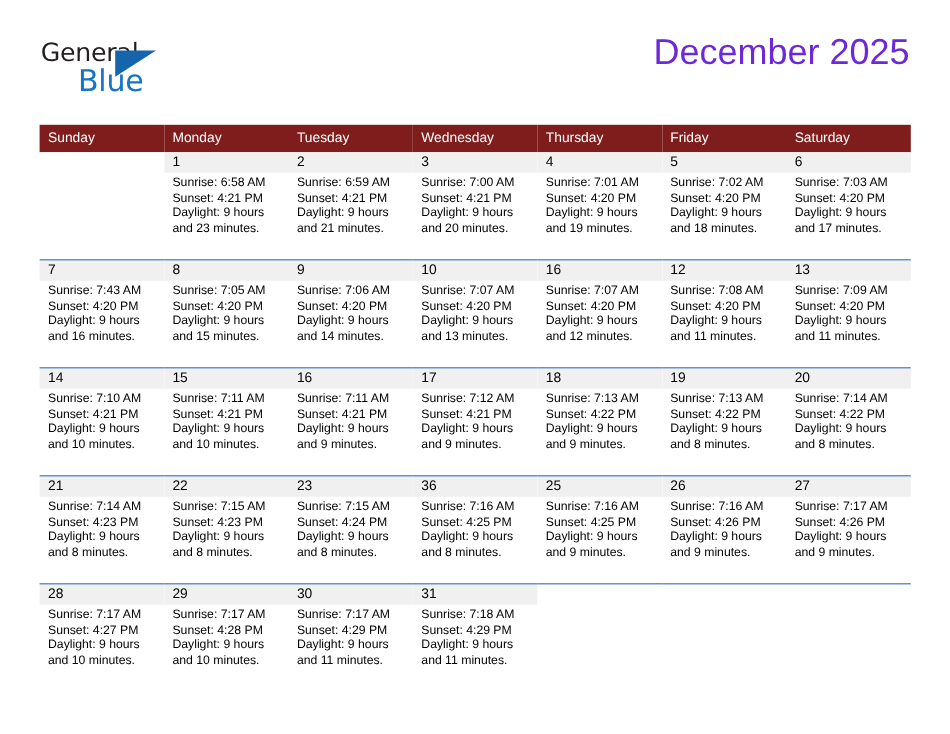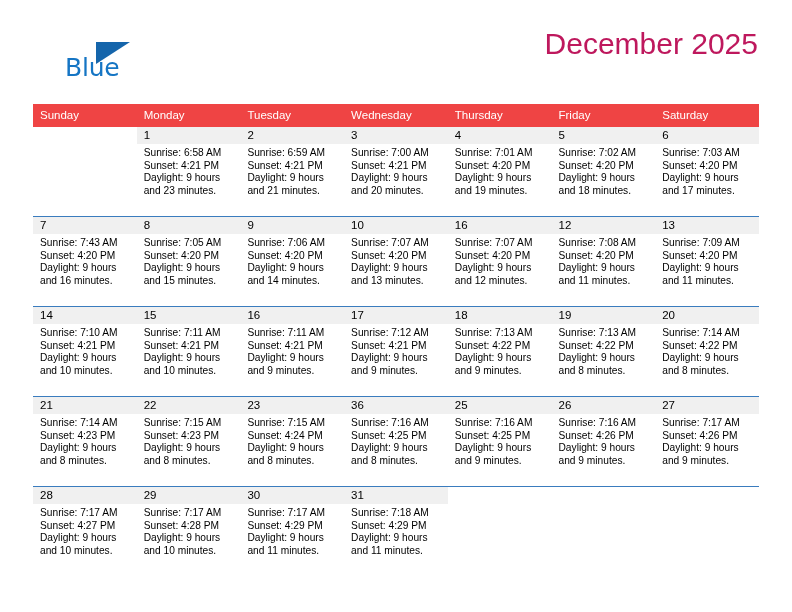--- a/index.html
+++ b/index.html
@@ -70,21 +70,21 @@
   }
 
   .titleblock {
     text-align: right;
     flex: 0 0 auto;
     padding-top: 0;
   }
   .cal-title {
     font-size: 30px;
     font-weight: normal;
-    color: #be185d;
+    color: #6d28d9;
     line-height: 36px;
     white-space: nowrap;
   }
   .cal-subtitle {
     font-size: 14.5px;
     color: #000000;
     line-height: 20px;
     margin-top: 6px;
     white-space: nowrap;
   }
@@ -92,21 +92,21 @@
   
   .calendar {
     position: absolute;
     left: 33px;
     top: 104px;
     width: 726px;
     border-collapse: collapse;
     table-layout: fixed;
   }
   .calendar th {
-    background: #ef4444;
+    background: #7f1d1d;
     color: #ffffff;
     font-weight: normal;
     font-size: 11.5px;
     text-align: left;
     padding: 5px 0 6px 7px;
     height: 12px;
     border: none;
   }
   .calendar td {
     vertical-align: top;
@@ -148,20 +148,21 @@
   .details div { white-space: nowrap; }
 </style>
 </head>
 <body>
 
 <div class="page">
 
   <div class="topbar">
 
     <div class="logo">
+      <span class="logo-general">General</span>
       <span class="logo-tri"></span>
       <span class="logo-blue">Blue</span>
     </div>
 
     <div class="titleblock">
       <div class="cal-title">December 2025</div>
     </div>
 
   </div>
 

